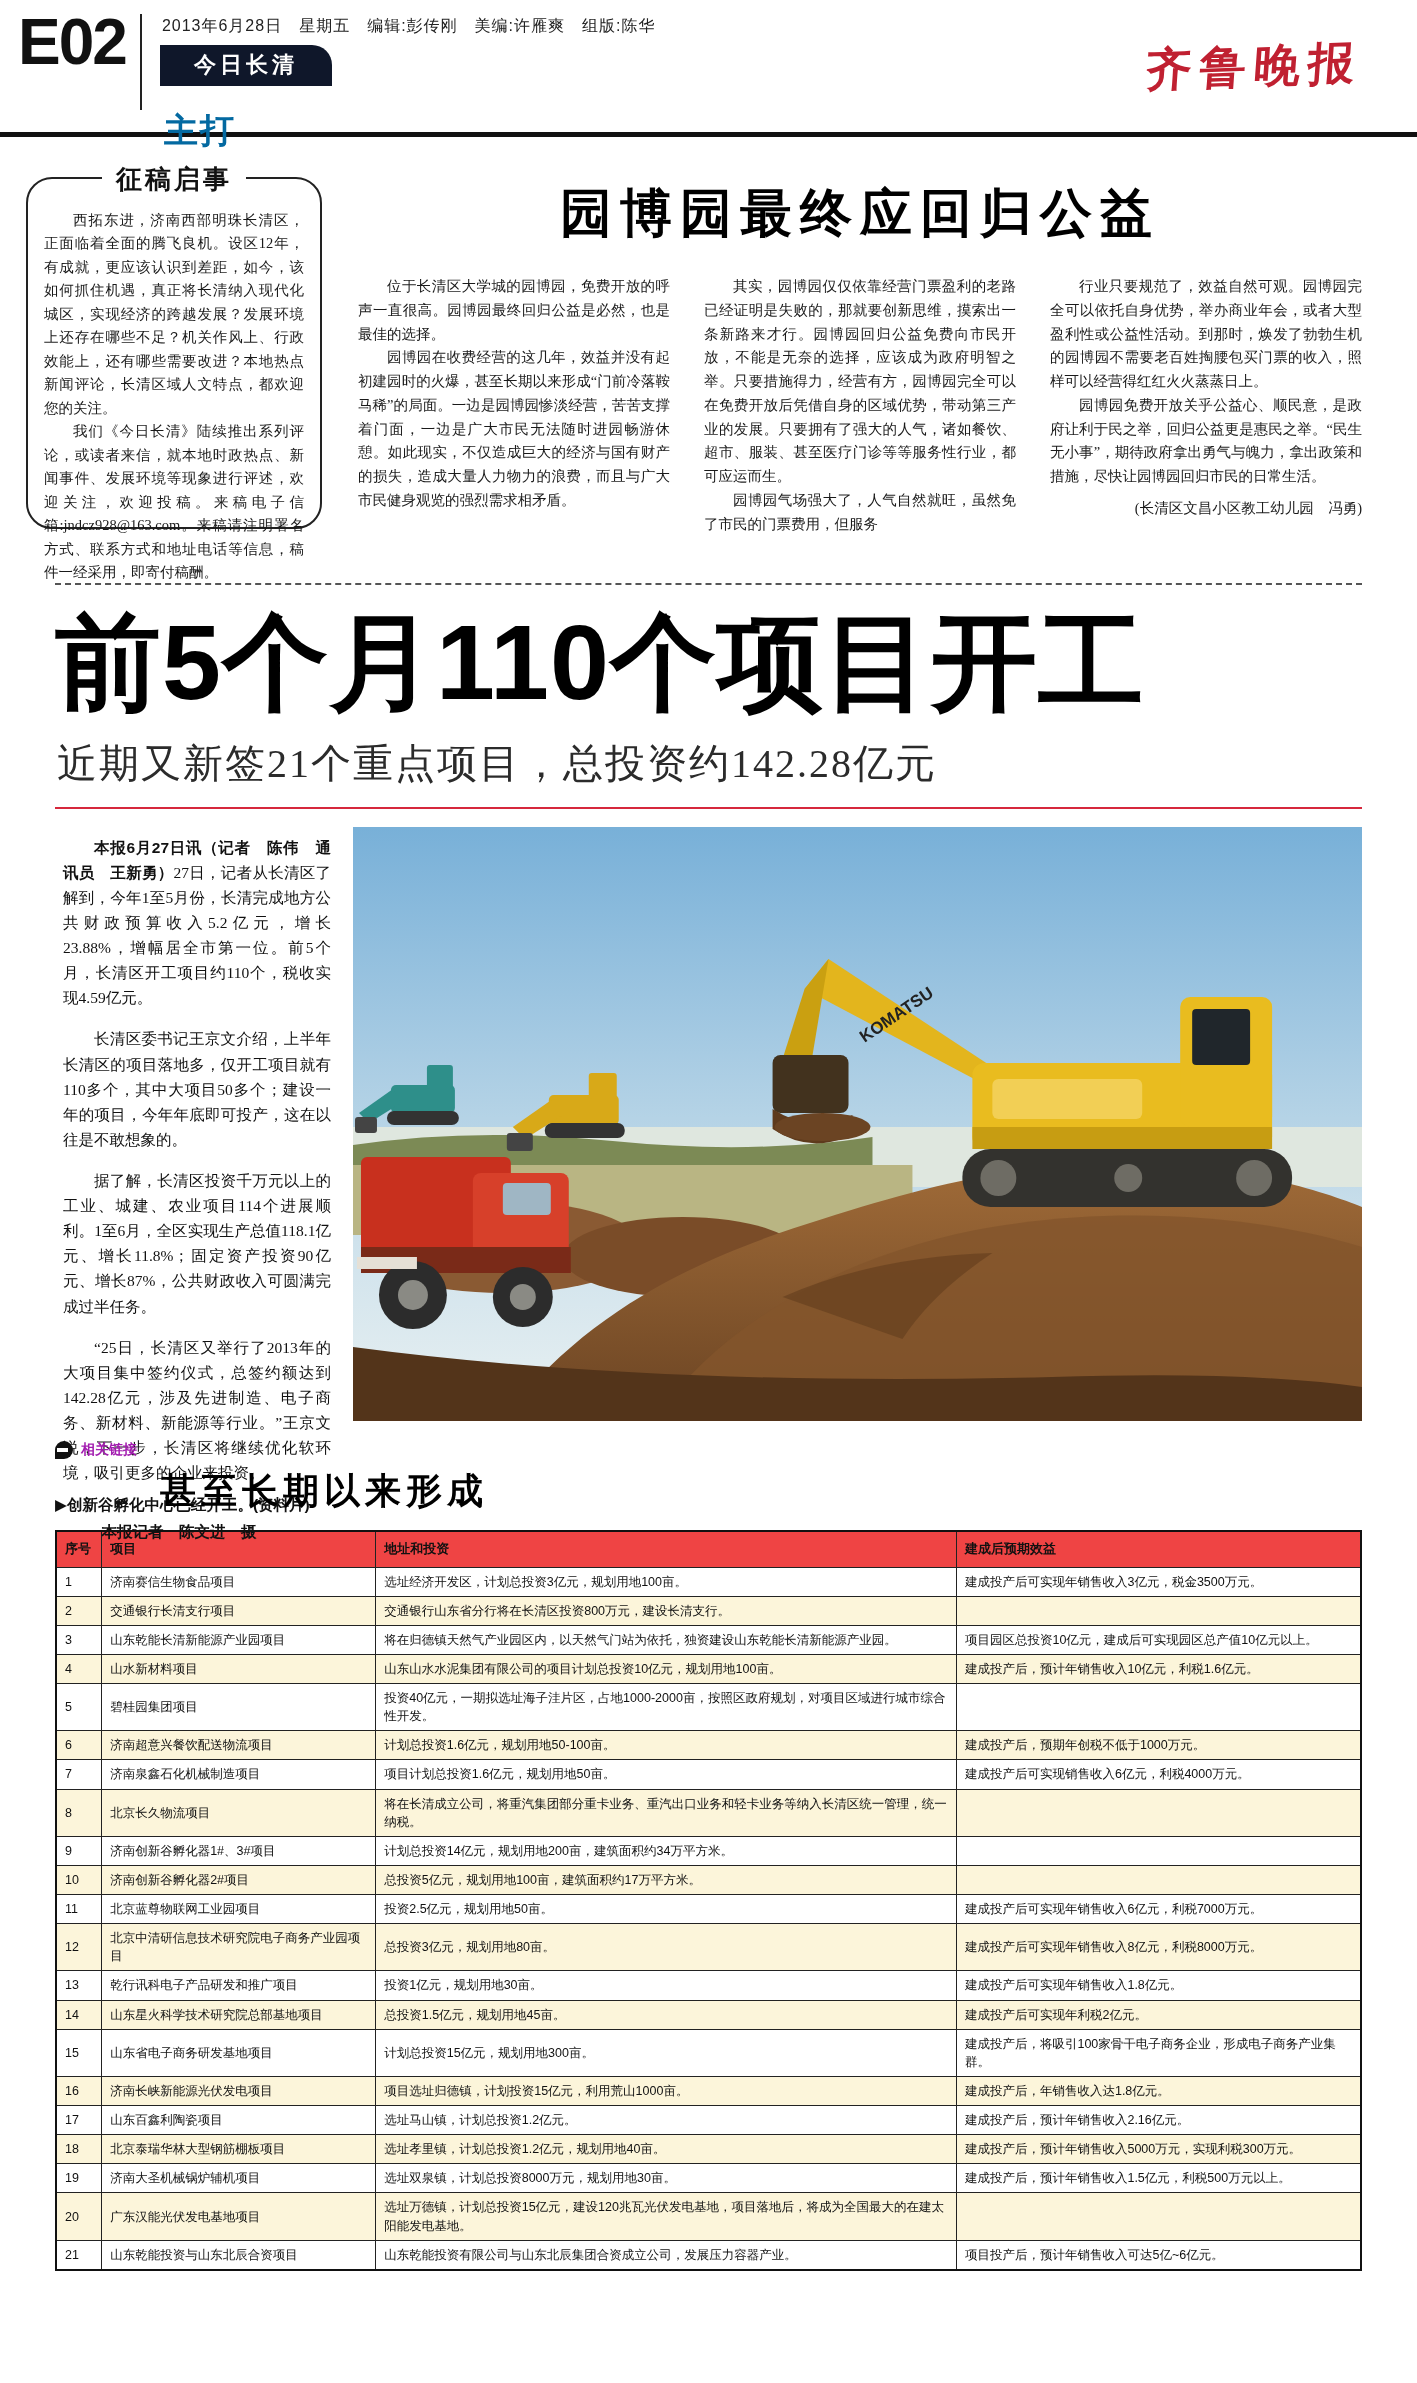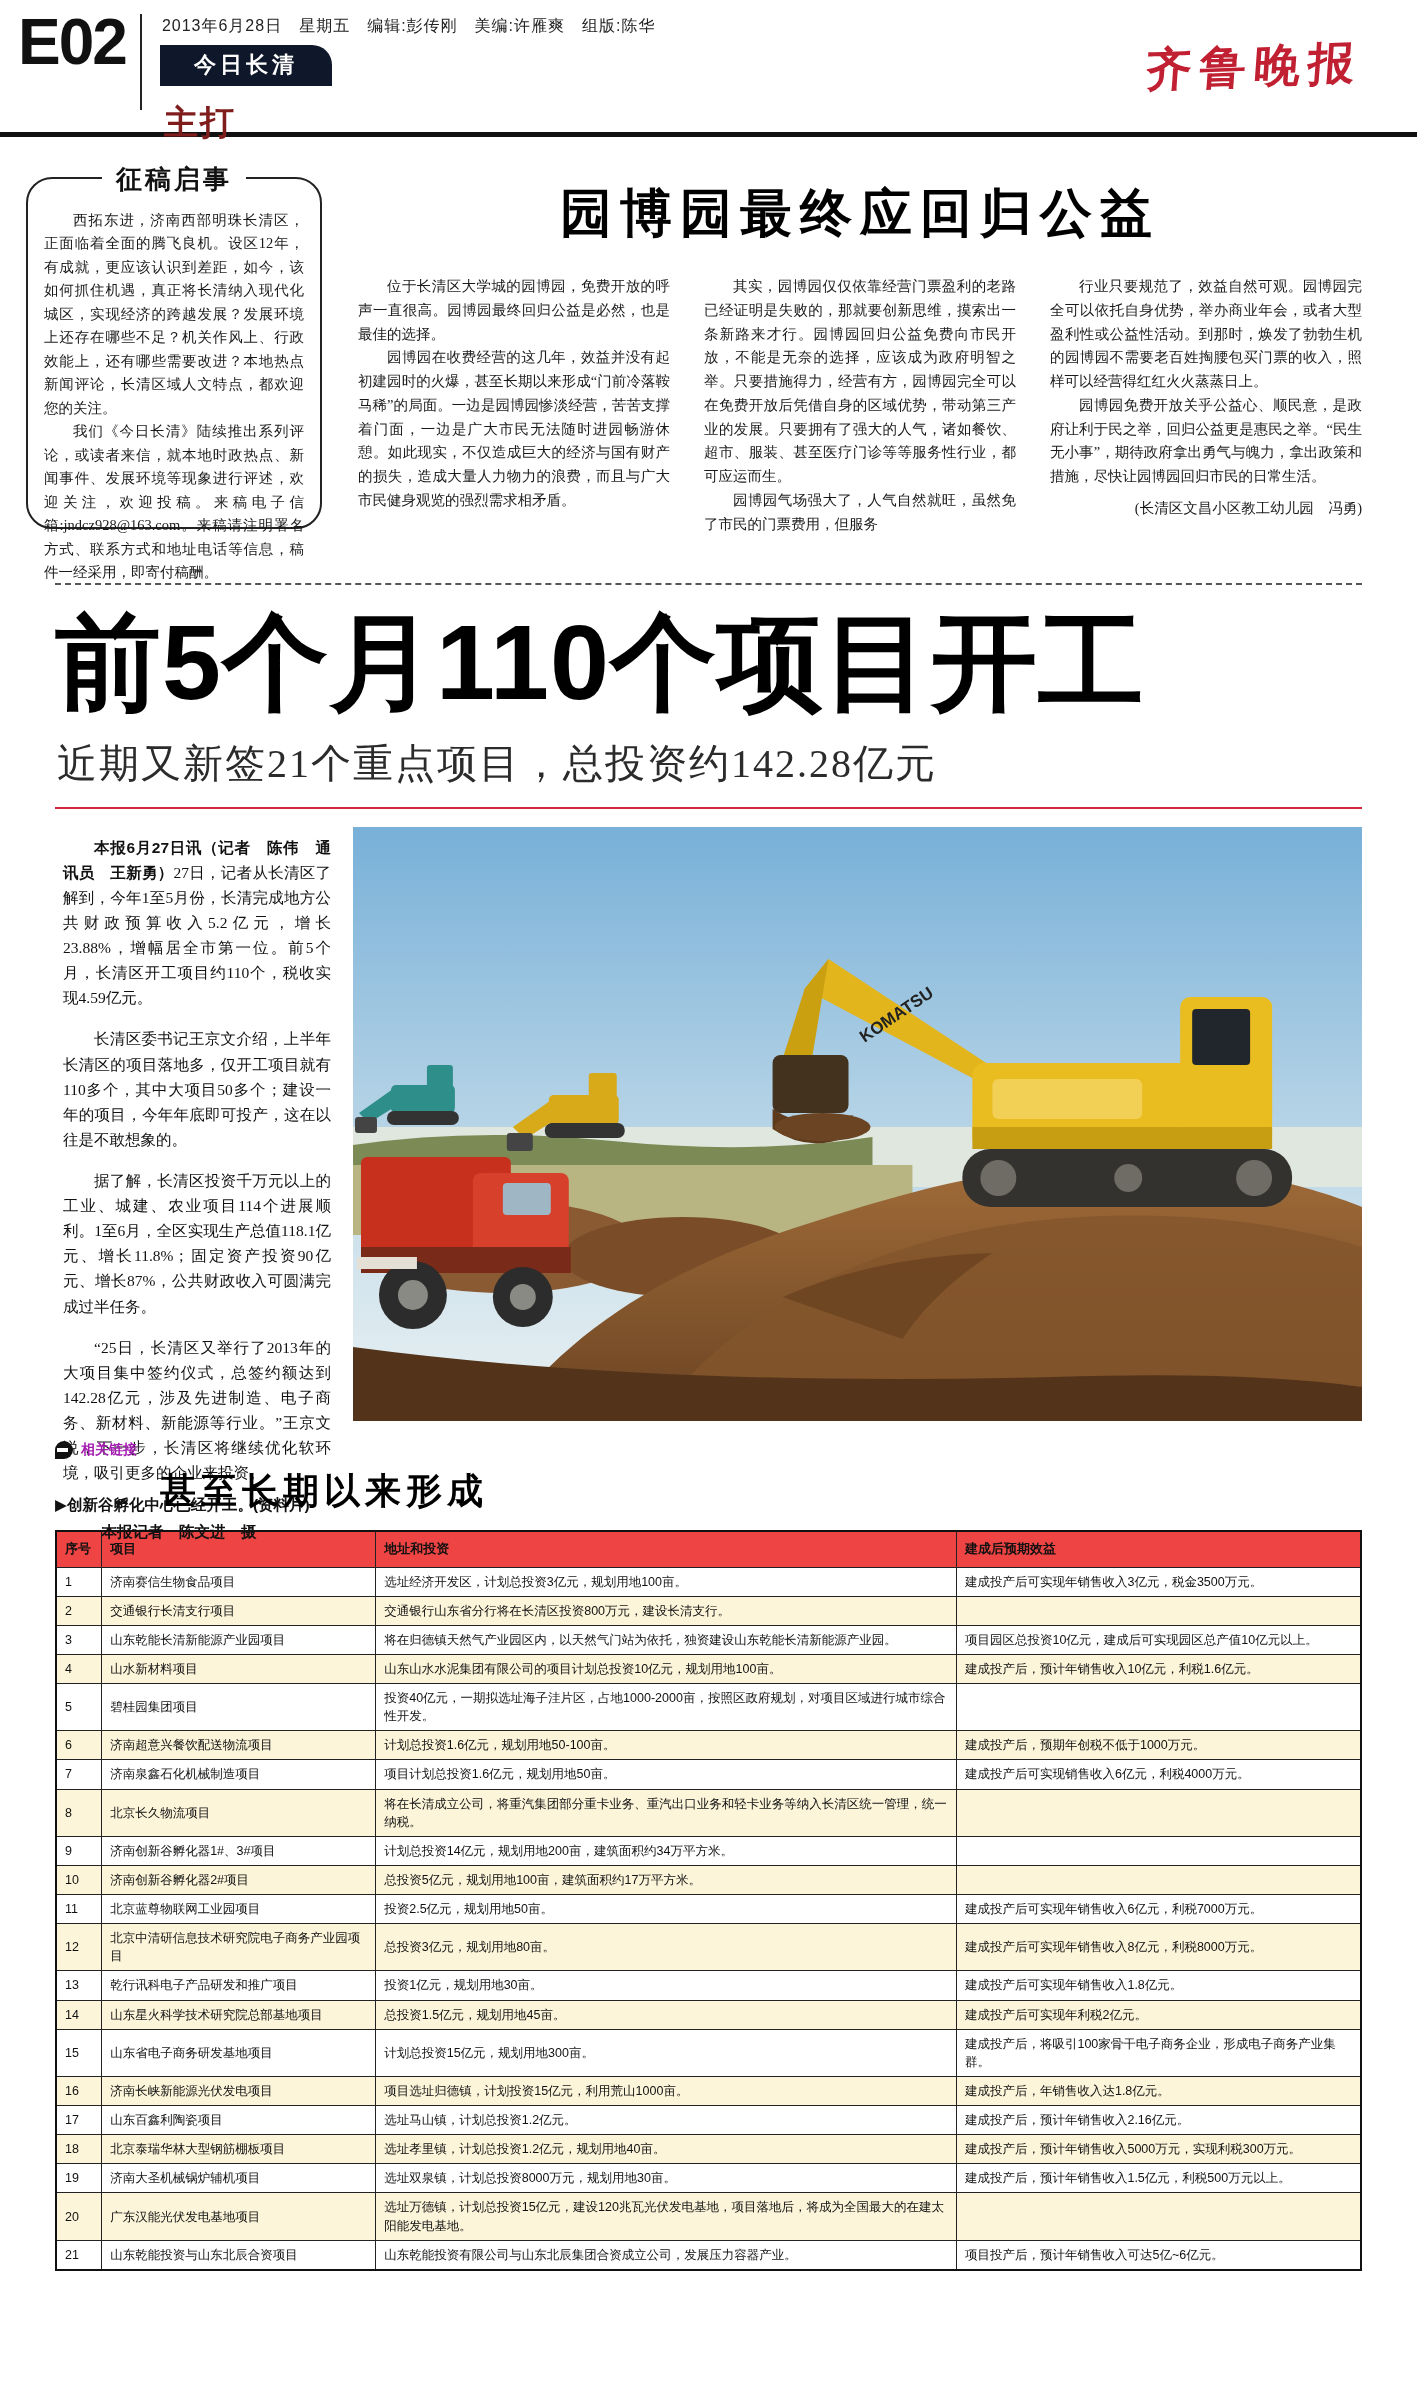--- a/index.html
+++ b/index.html
@@ -11,22 +11,22 @@
   
   .masthead-row{display:flex;align-items:flex-start;padding:10px 55px 0 18px;height:132px;box-sizing:border-box;}
   .page-no{font-family:"Liberation Sans","DejaVu Sans",sans-serif;font-weight:900;font-size:64px;
            line-height:1;letter-spacing:-2px;color:#111;}
   .hdr-divider{width:2px;background:#222;height:96px;margin:4px 18px 0 14px;}
   .hdr-left{display:flex;flex-direction:column;}
   .date-line{font-family:"Liberation Sans","DejaVu Sans",sans-serif;font-size:16px;color:#222;margin:6px 0 8px 2px;letter-spacing:1px;}
   .section-badge{display:inline-block;background:#0f172a;color:#fff;
            font-family:"Liberation Sans","DejaVu Sans",sans-serif;font-weight:bold;font-size:22px;
            padding:5px 34px 6px 34px;border-radius:0 20px 0 0;letter-spacing:4px;width:max-content;}
-  .section-label{color:#7f1d1d;font-family:"Liberation Sans","DejaVu Sans",sans-serif;
-           font-weight:900;font-size:34px;margin:14px 0 0 4px;letter-spacing:2px;}
+  .section-label{color:#0369a1;font-family:"Liberation Sans","DejaVu Sans",sans-serif;
+           font-weight:900;font-size:34px;margin:22px 0 0 4px;letter-spacing:2px;}
   .masthead{margin-left:auto;margin-top:26px;color:#c02031;font-weight:bold;font-size:46px;
            font-family:"Liberation Serif","DejaVu Serif",serif;letter-spacing:8px;
            transform:skewX(-6deg) rotate(-2deg);}
   .top-rule{height:5px;background:#111;width:100%;}
 
   
   .section-one{display:flex;padding:24px 55px 0 26px;height:432px;box-sizing:border-box;}
   .contrib-box{position:relative;width:296px;min-width:296px;border:2px solid #222;border-radius:26px;
            padding:30px 16px 10px 16px;margin:16px 36px 8px 0;height:352px;box-sizing:border-box;}
   .contrib-title{position:absolute;top:-17px;left:50%;transform:translateX(-50%);background:#fff;

